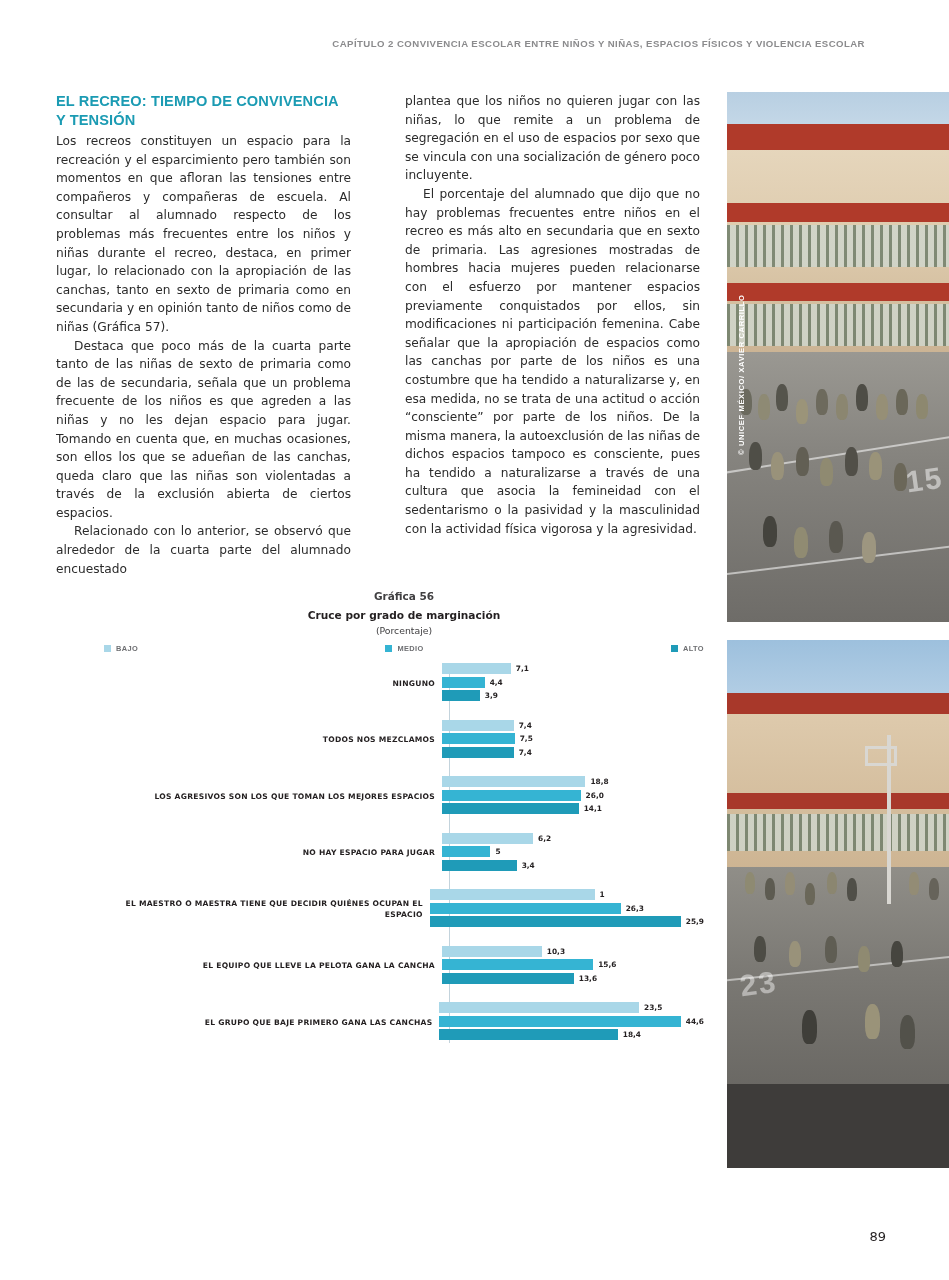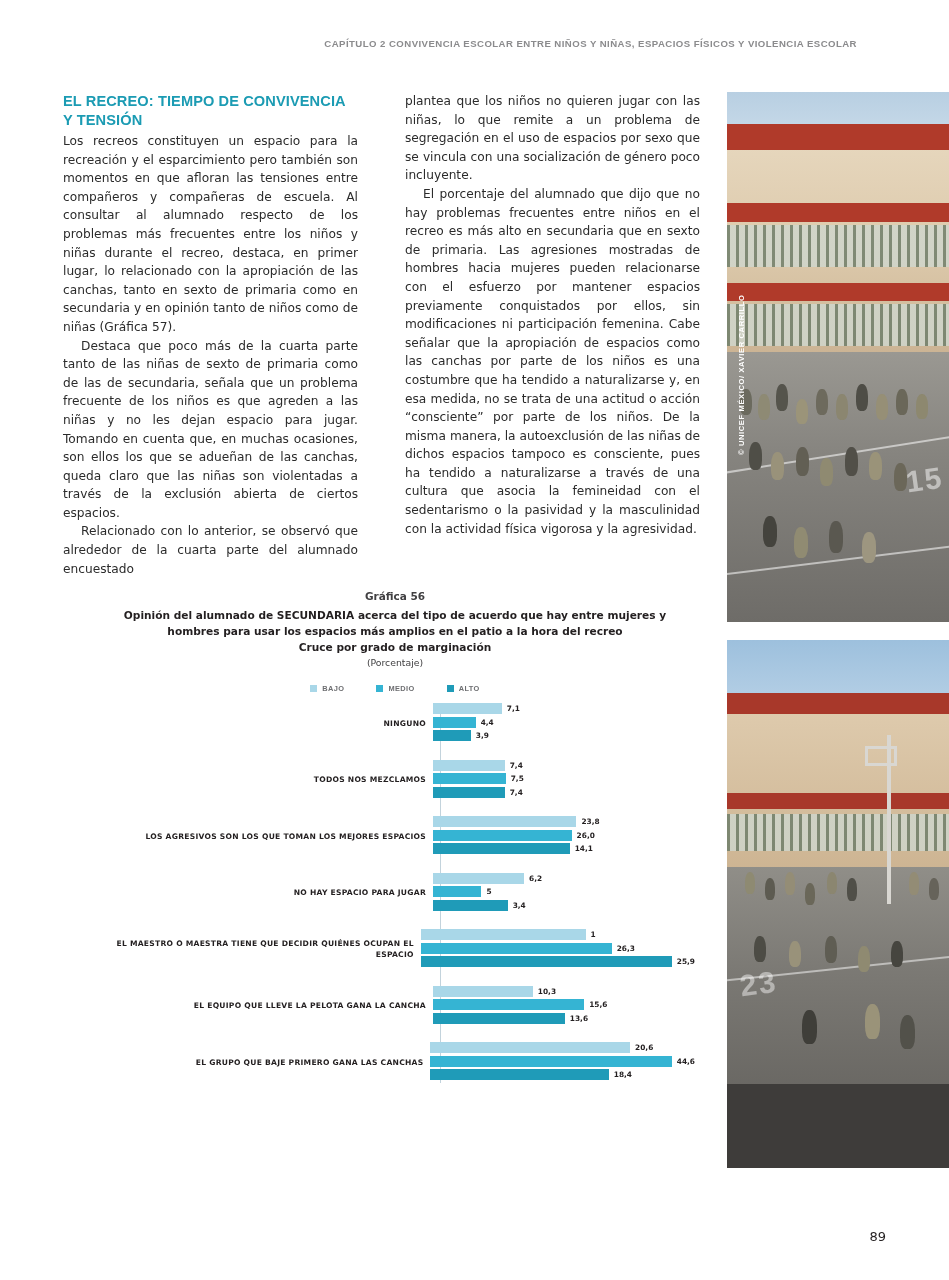--- a/index.html
+++ b/index.html
@@ -9,32 +9,32 @@
     background: #ffffff;
     font-family: "Liberation Sans", sans-serif;
     color: #231f20;
     position: relative;
     overflow: hidden;
   }
 
   
   .running-head {
     position: absolute;
-    top: 38px; left: 0; right: 92px;
+    top: 38px; left: 0; right: 84px;
     text-align: right;
     font-size: 9.6px;
     letter-spacing: .45px;
     color: #8b8b8d;
     font-weight: 700;
     text-transform: uppercase;
   }
 
   
   .col { position: absolute; top: 92px; width: 295px; }
-  .col-left  { left: 63px; }
+  .col-left  { left: 56px; }
   .col-right { left: 405px; }
 
   .section-title {
     color: #1b9bb3;
     font-weight: 700;
     font-size: 14.6px;
     line-height: 18.5px;
     letter-spacing: .1px;
     margin: 0 0 3px 0;
     text-transform: uppercase;
@@ -106,40 +106,40 @@
     color: #ffffff;
     font-weight: 600;
     transform: rotate(-90deg);
     transform-origin: 0 0;
     white-space: nowrap;
   }
 
   
   .chart {
     position: absolute;
-    left: 95px; top: 590px;
+    left: 104px; top: 590px;
     width: 600px; height: 580px;
   }
   .chart-header { text-align:center; font-family:"DejaVu Sans", sans-serif; }
   .chart-number {
     font-size: 10.5px; font-weight: 700; color:#414042; margin-bottom: 5px;
   }
   .chart-title {
     font-size: 10.6px; font-weight: 700; color:#231f20;
     line-height: 16px; margin: 0 22px;
   }
   .chart-sub {
     font-size: 10.6px; font-weight: 700; color:#231f20; line-height:16px;
   }
   .chart-units {
     font-size: 9.3px; color:#414042; margin-top: 2px;
   }
   .legend {
-    display:flex; justify-content:center; gap:32px;
-    margin-top: 16px; margin-bottom: 10px;
+    display:flex; justify-content:space-between; gap:32px;
+    margin-top: 8px; margin-bottom: 10px;
   }
   .legend-item { display:flex; align-items:center; gap:5px; }
   .legend-swatch { width:7px; height:7px; display:block; }
   .legend-label {
     font-size: 7.4px; font-weight:700; letter-spacing:.4px; color:#6d6e71;
     text-transform: uppercase;
   }
 
   .plot { position:relative; margin-top:6px; }
   .axis {
@@ -260,24 +260,20 @@
     <span style="left:74%;top:57%;width:12px;height:26px;background:#46453f;"></span>
     <span style="left:34%;top:70%;width:15px;height:34px;background:#3f3e39;"></span>
     <span style="left:62%;top:69%;width:15px;height:35px;background:#9a9379;"></span>
     <span style="left:78%;top:71%;width:15px;height:34px;background:#52514a;"></span>
   </div>
 </div>
 
 <div class="chart">
   <div class="chart-header">
     <div class="chart-number">Gráfica 56</div>
-    <div class="chart-title">
-      <span>Opinión del alumnado de SECUNDARIA acerca del tipo de acuerdo que  hay entre mujeres y</span>
-      <span>hombres para usar los espacios más amplios en el patio a la hora del recreo</span>
-    </div>
     <div class="chart-sub">Cruce por grado de marginación</div>
     <div class="chart-units">(Porcentaje)</div>
   </div>
 
   <div class="legend">
     <div class="legend-item">
       <span class="legend-swatch" style="background: rgb(169, 215, 232);"></span>
       <span class="legend-label">BAJO</span>
     </div>
     <div class="legend-item">
@@ -324,21 +320,21 @@
             <div class="bar" style="width: 71.7231px; background: rgb(31, 155, 184);"></div>
             <div class="bar-val">7,4</div>
           </div>
         </div>
       </div>
       <div class="group">
         <div class="cat-label">LOS AGRESIVOS SON LOS QUE TOMAN LOS MEJORES ESPACIOS</div>
         <div class="bars">
           <div class="bar-row">
             <div class="bar" style="width: 143.446px; background: rgb(169, 215, 232);"></div>
-            <div class="bar-val">23,8</div>
+            <div class="bar-val">18,8</div>
           </div>
           <div class="bar-row">
             <div class="bar" style="width: 138.6px; background: rgb(53, 180, 211);"></div>
             <div class="bar-val">26,0</div>
           </div>
           <div class="bar-row">
             <div class="bar" style="width: 136.662px; background: rgb(31, 155, 184);"></div>
             <div class="bar-val">14,1</div>
           </div>
         </div>
@@ -392,21 +388,21 @@
             <div class="bar" style="width: 131.815px; background: rgb(31, 155, 184);"></div>
             <div class="bar-val">13,6</div>
           </div>
         </div>
       </div>
       <div class="group">
         <div class="cat-label">EL GRUPO QUE BAJE PRIMERO GANA LAS CANCHAS</div>
         <div class="bars">
           <div class="bar-row">
             <div class="bar" style="width: 199.662px; background: rgb(169, 215, 232);"></div>
-            <div class="bar-val">20,6</div>
+            <div class="bar-val">23,5</div>
           </div>
           <div class="bar-row">
             <div class="bar" style="width: 241.338px; background: rgb(53, 180, 211);"></div>
             <div class="bar-val">44,6</div>
           </div>
           <div class="bar-row">
             <div class="bar" style="width: 178.338px; background: rgb(31, 155, 184);"></div>
             <div class="bar-val">18,4</div>
           </div>
         </div>

